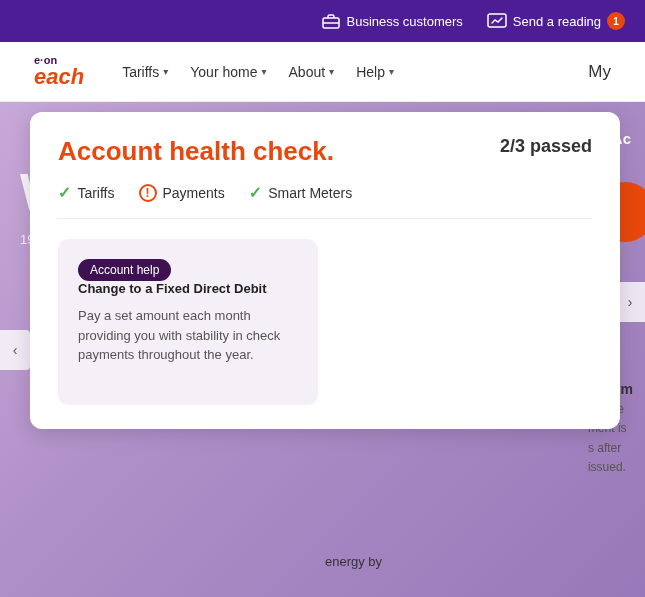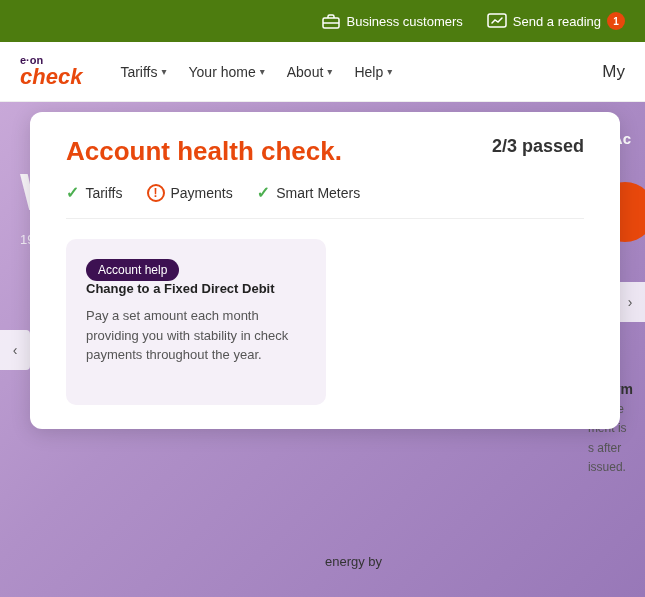--- a/index.html
+++ b/index.html
@@ -6,21 +6,21 @@
     body {
       font-family: Arial, sans-serif;
       width: 645px;
       height: 597px;
       overflow: hidden;
       position: relative;
     }
 
     
     .top-bar {
-      background-color: #4d7c0f;
+      background-color: #4c1d95;
       height: 42px;
       display: flex;
       align-items: center;
       justify-content: flex-end;
       padding: 0 20px;
       gap: 24px;
     }
     .top-bar-item {
       display: flex;
       align-items: center;
@@ -42,21 +42,21 @@
       font-weight: bold;
       position: relative;
     }
 
     
     .nav-bar {
       background: white;
       height: 60px;
       display: flex;
       align-items: center;
-      padding: 0 20px;
+      padding: 0 34px;
       gap: 30px;
       border-bottom: 1px solid #eee;
     }
     .logo-area {
       display: flex;
       flex-direction: column;
       line-height: 1;
     }
     .logo-eon {
       font-size: 11px;
@@ -129,21 +129,21 @@
       width: 100%;
       height: 100%;
     }
     .modal-card {
       position: absolute;
       top: 10px;
       left: 30px;
       width: 590px;
       background: white;
       border-radius: 12px;
-      padding: 24px 36px;
+      padding: 24px 28px;
       box-shadow: 0 4px 20px rgba(0,0,0,0.15);
     }
     .modal-header {
       display: flex;
       justify-content: space-between;
       align-items: flex-start;
       margin-bottom: 16px;
     }
     .modal-title {
       font-size: 26px;
@@ -284,21 +284,21 @@
     <span>Send a reading</span>
     <div class="notification-badge">
       <span>1</span>
     </div>
   </div>
 </div>
 
 <div class="nav-bar">
   <div class="logo-area">
     <span class="logo-eon">e·on</span>
-    <span class="logo-next">check</span>
+    <span class="logo-next">each</span>
   </div>
   <div class="nav-items">
     <div class="nav-item">
       <span>Tariffs</span>
       <span class="nav-chevron">▾</span>
     </div>
     <div class="nav-item">
       <span>Your home</span>
       <span class="nav-chevron">▾</span>
     </div>

